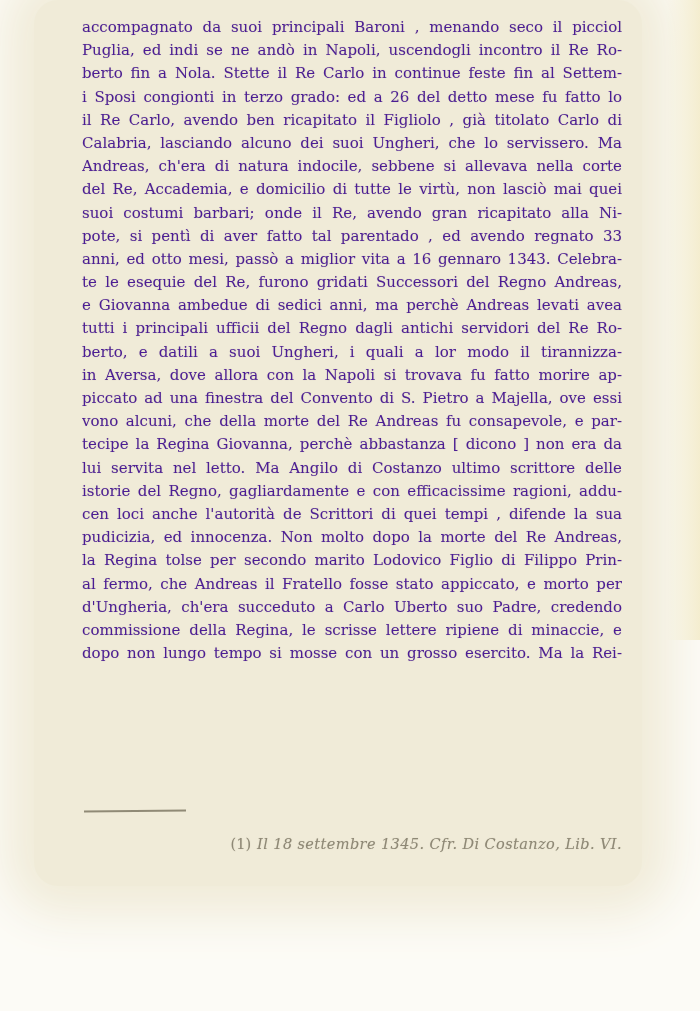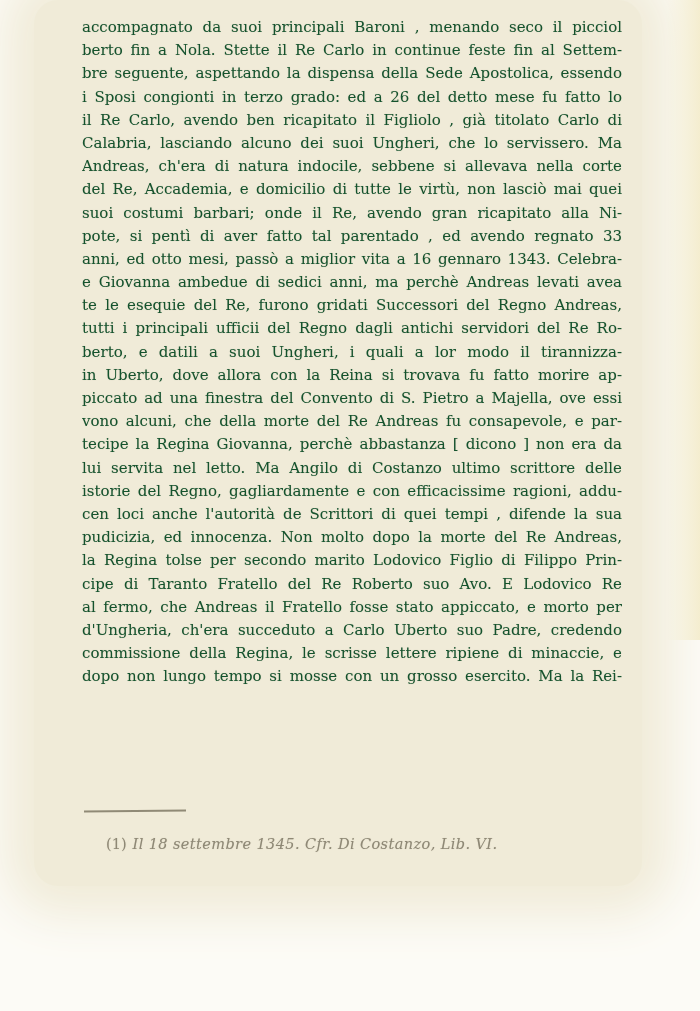--- a/index.html
+++ b/index.html
@@ -27,21 +27,21 @@
   .edge-strip {
     position: absolute;
     right: 0; top: 0; width: 34px; height: 640px;
     background: linear-gradient(to left, #f4edcf, rgba(244,237,207,0));
   }
   .text-block {
     position: absolute;
     left: 82px;
     top: 16px;
     width: 540px;
-    color: #14532d;
+    color: #4c1d95;
     text-shadow: 0 0 1px rgba(142,136,117,0.38);
   }
   .line {
     margin: 0;
     height: 23.2px;
     line-height: 23.2px;
     font-size: 15px;
     text-align: justify;
     text-align-last: justify;
     overflow: hidden;
@@ -59,63 +59,63 @@
     width: 102px;
     height: 2px;
     background: #908a76;
     margin: 0 0 0 2px;
     transform: rotate(-0.6deg);
   }
   .fn-line {
     margin: 22px 0 0 24px;
     font-size: 14.5px;
     line-height: 20px;
+    text-align: right;
   }
   .fn-marker {
     font-style: normal;
     margin-right: 6px;
   }
   .fn-body {
     font-style: italic;
     letter-spacing: 0.4px;
   }
 </style>
 </head>
 <body>
 
 <div class="scan">
   <div class="paper-bg"></div>
   <div class="edge-strip"></div>
 
   <div class="text-block">
       <p class="line">accompagnato da suoi principali Baroni , menando seco il picciol</p>
+      <p class="line">Puglia, ed indi se ne andò in Napoli, uscendogli incontro il Re Ro-</p>
       <p class="line">berto fin a Nola. Stette il Re Carlo in continue feste fin al Settem-</p>
-      <p class="line">bre seguente, aspettando la dispensa della Sede Apostolica, essendo</p>
       <p class="line">i Sposi congionti in terzo grado: ed a 26 del detto mese fu fatto lo</p>
       <p class="line">il Re Carlo, avendo ben ricapitato il Figliolo , già titolato Carlo di</p>
       <p class="line">Calabria, lasciando alcuno dei suoi Ungheri, che lo servissero. Ma</p>
       <p class="line">Andreas, ch'era di natura indocile, sebbene si allevava nella corte</p>
       <p class="line">del Re, Accademia, e domicilio di tutte le virtù, non lasciò mai quei</p>
       <p class="line">suoi costumi barbari; onde il Re, avendo gran ricapitato alla Ni-</p>
       <p class="line">pote, si pentì di aver fatto tal parentado , ed avendo regnato 33</p>
       <p class="line">anni, ed otto mesi, passò a miglior vita a 16 gennaro 1343. Celebra-</p>
+      <p class="line">te le esequie del Re, furono gridati Successori del Regno Andreas,</p>
       <p class="line">e Giovanna ambedue di sedici anni, ma perchè Andreas levati avea</p>
-      <p class="line">te le esequie del Re, furono gridati Successori del Regno Andreas,</p>
       <p class="line">tutti i principali ufficii del Regno dagli antichi servidori del Re Ro-</p>
       <p class="line">berto, e datili a suoi Ungheri, i quali a lor modo il tirannizza-</p>
-      <p class="line">in Uberto, dove allora con la Reina si trovava fu fatto morire ap-</p>
+      <p class="line">in Aversa, dove allora con la Napoli si trovava fu fatto morire ap-</p>
       <p class="line">piccato ad una finestra del Convento di S. Pietro a Majella, ove essi</p>
       <p class="line">vono alcuni, che della morte del Re Andreas fu consapevole, e par-</p>
       <p class="line">tecipe la Regina Giovanna, perchè abbastanza [ dicono ] non era da</p>
       <p class="line">lui servita nel letto. Ma Angilo di Costanzo ultimo scrittore delle</p>
       <p class="line">istorie del Regno, gagliardamente e con efficacissime ragioni, addu-</p>
       <p class="line">cen loci anche l'autorità de Scrittori di quei tempi , difende la sua</p>
       <p class="line">pudicizia, ed innocenza. Non molto dopo la morte del Re Andreas,</p>
       <p class="line">la Regina tolse per secondo marito Lodovico Figlio di Filippo Prin-</p>
-      <p class="line">cipe di Taranto Fratello del Re Roberto suo Avo. E Lodovico Re</p>
       <p class="line">al fermo, che Andreas il Fratello fosse stato appiccato, e morto per</p>
       <p class="line">d'Ungheria, ch'era succeduto a Carlo Uberto suo Padre, credendo</p>
       <p class="line">commissione della Regina, le scrisse lettere ripiene  di minaccie, e</p>
       <p class="line">dopo non lungo tempo si mosse con un grosso esercito. Ma la Rei-</p>
     </div>
 
   <div class="footnote">
     <div class="fn-rule"></div>
     <p class="fn-line">
       <span class="fn-marker">(1)</span><span class="fn-body">Il 18 settembre 1345. Cfr. Di Costanzo, Lib. VI.</span>

